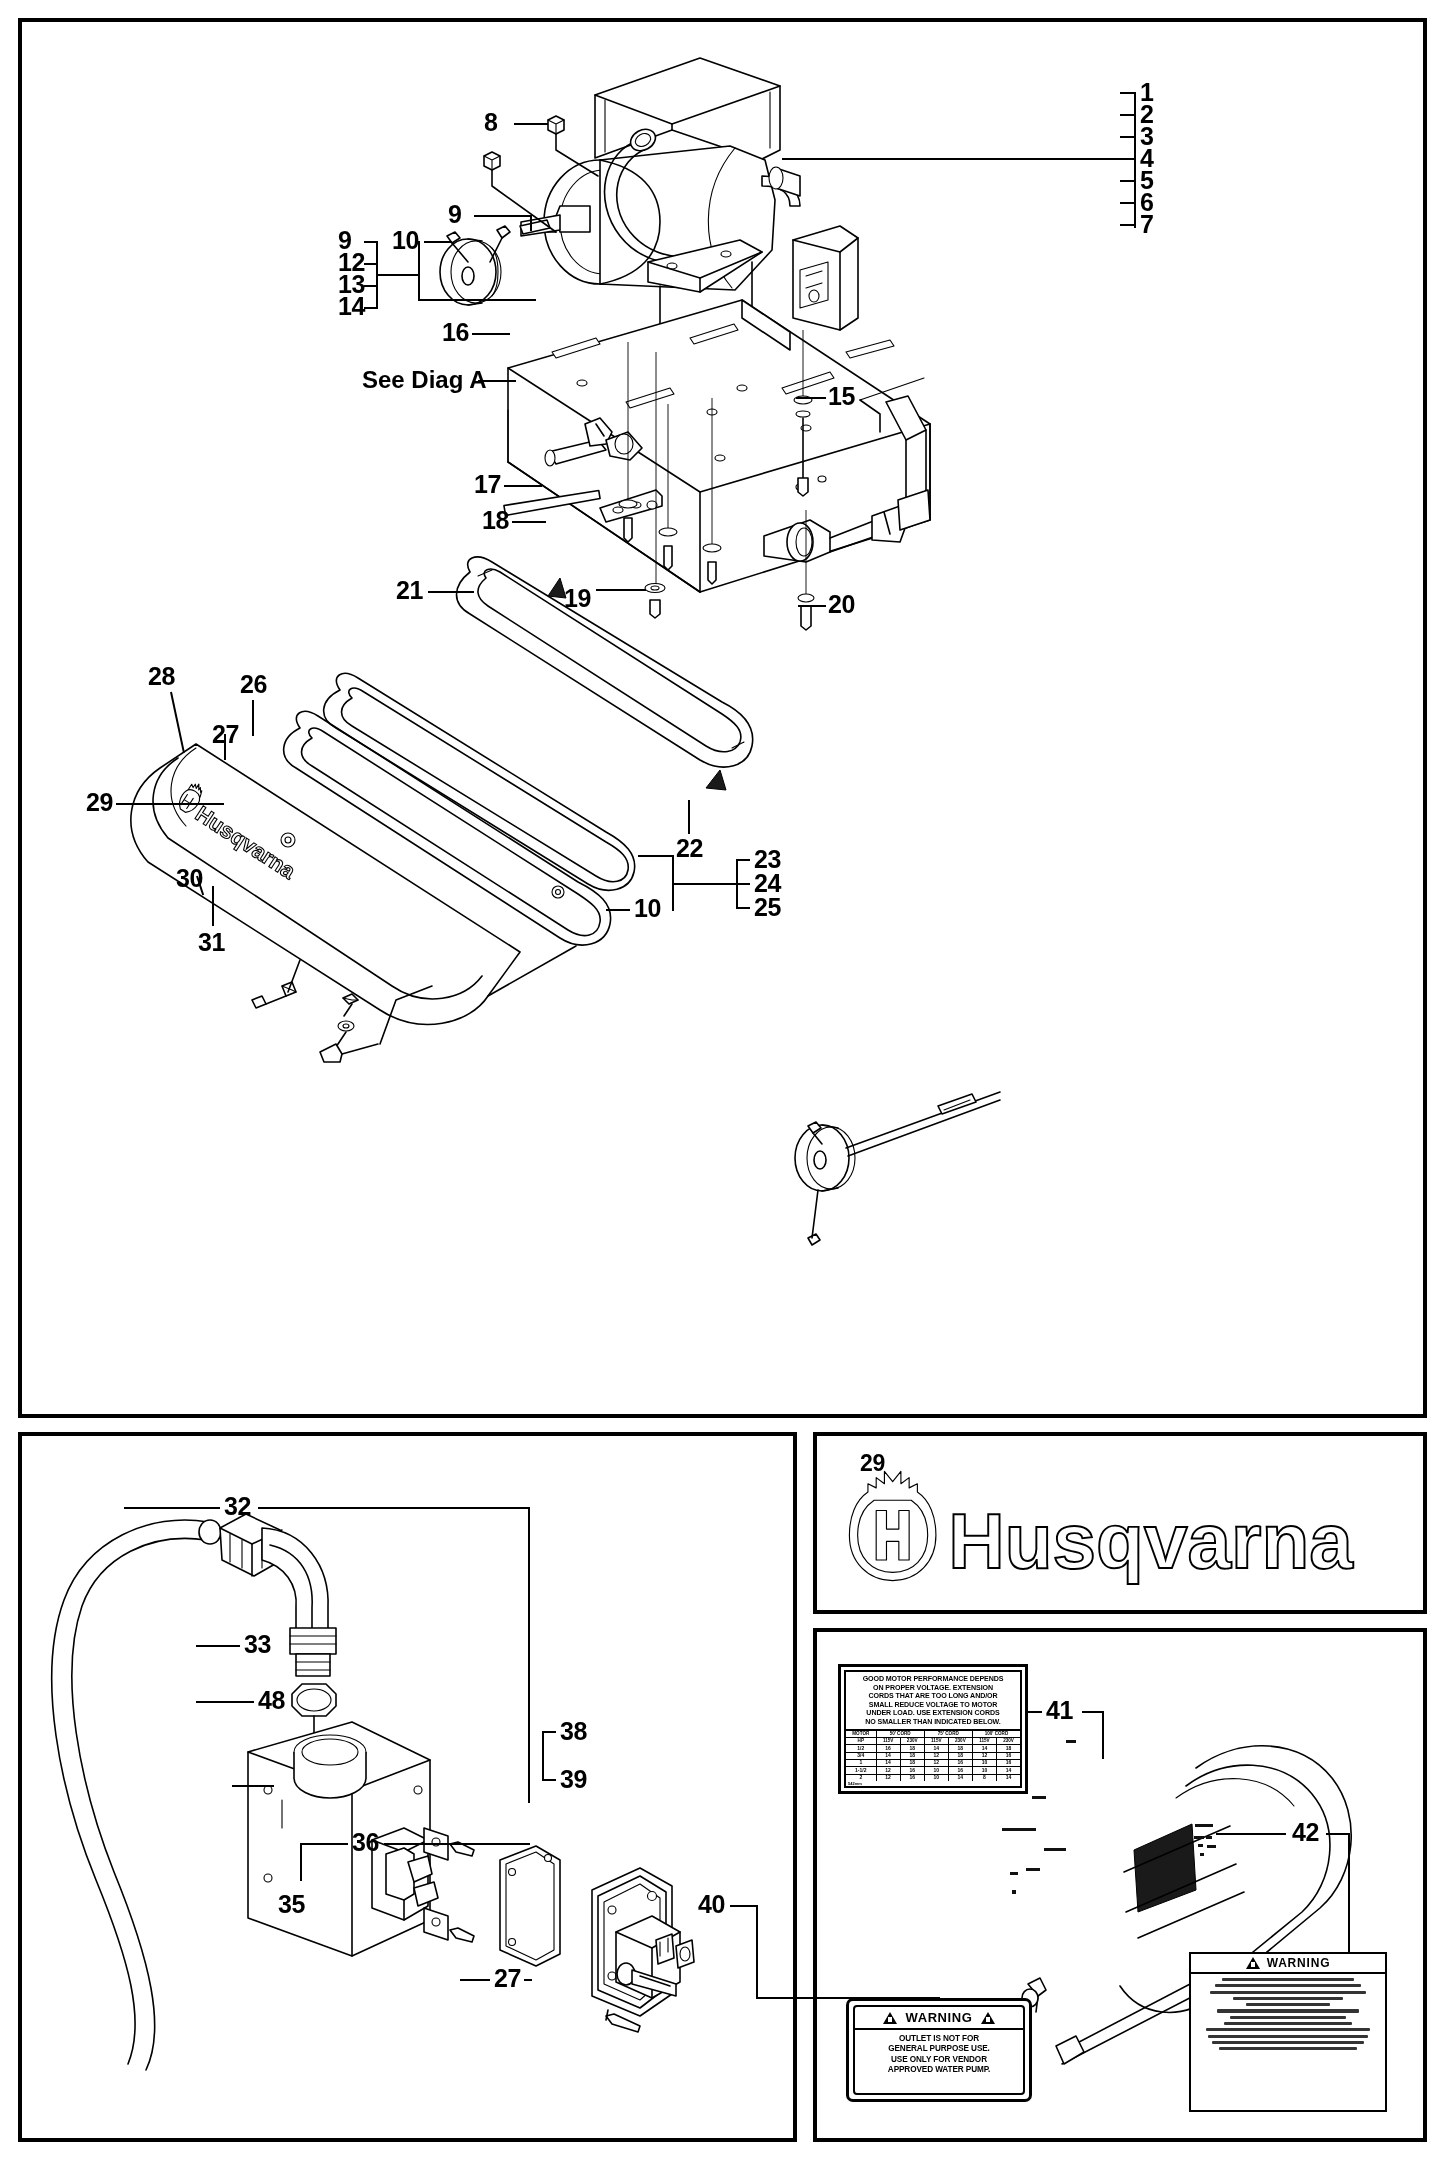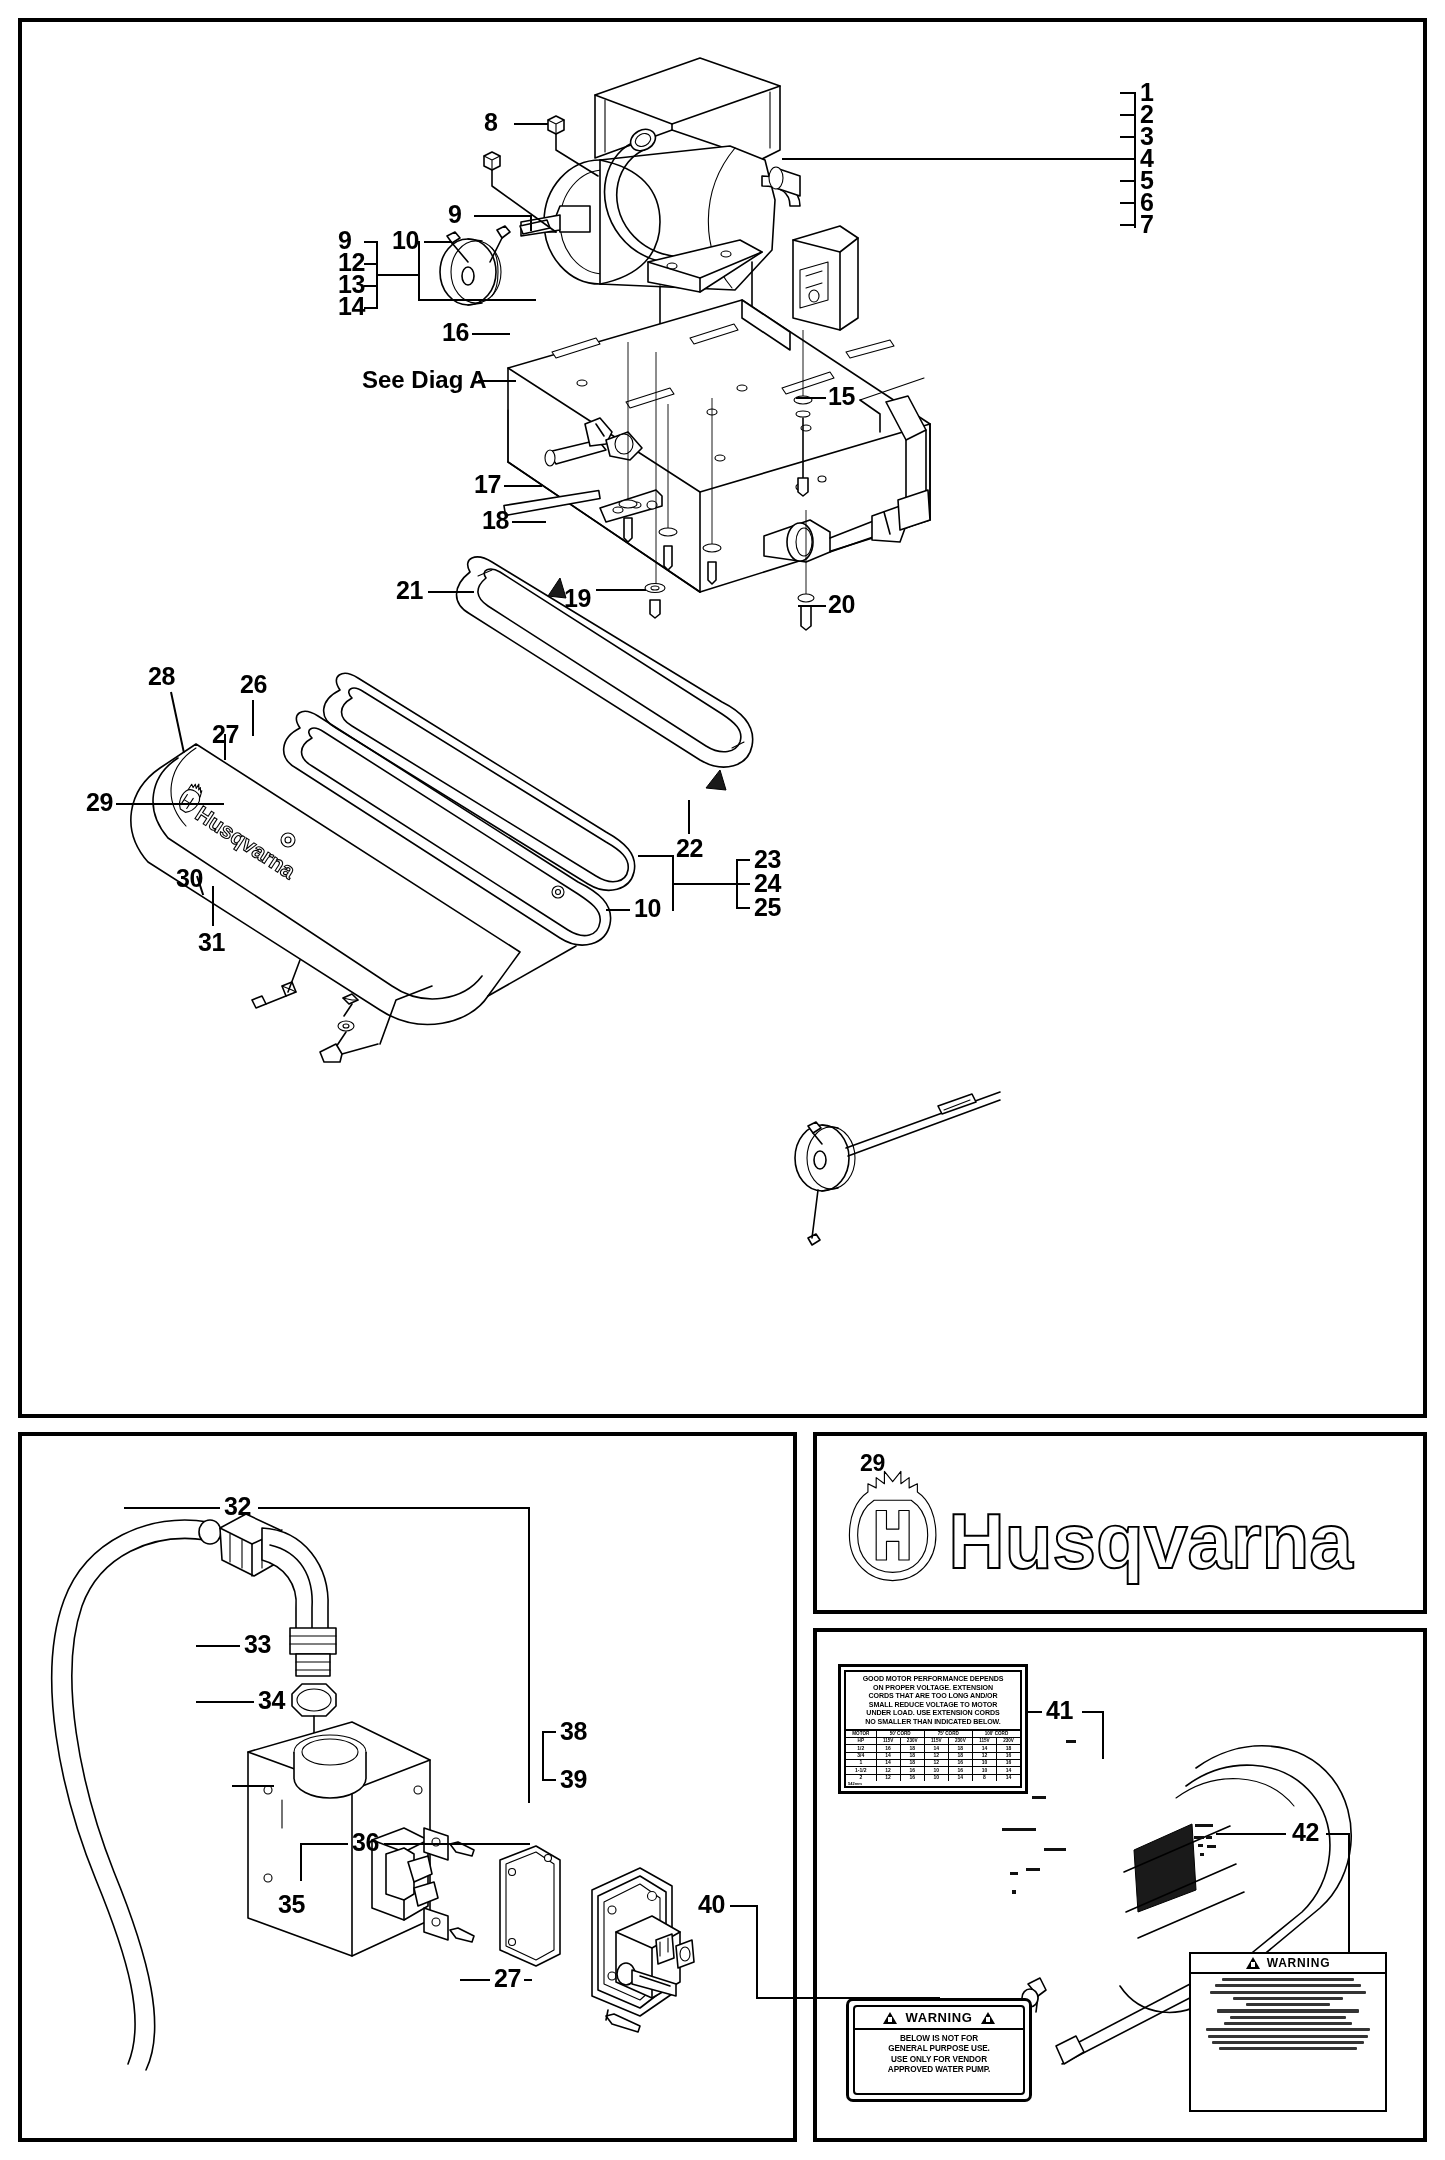--- a/index.html
+++ b/index.html
@@ -565,21 +565,21 @@
   <div class="ln lnv" style="left:212px;top:886px;height:40px;"></div>
 
   <div class="cn" style="left:224px;top:1494px;">32</div>
   <div class="ln lnh" style="left:124px;top:1507px;width:96px;"></div>
   <div class="ln lnh" style="left:258px;top:1507px;width:272px;"></div>
   <div class="ln lnv" style="left:528px;top:1507px;height:296px;"></div>
 
   <div class="cn" style="left:244px;top:1632px;">33</div>
   <div class="ln lnh" style="left:196px;top:1645px;width:44px;"></div>
 
-  <div class="cn" style="left:258px;top:1688px;">34</div>
+  <div class="cn" style="left:258px;top:1688px;">48</div>
   <div class="ln lnh" style="left:196px;top:1701px;width:58px;"></div>
 
   <div class="cn" style="left:278px;top:1844px;margin-top:48px;">35</div>
   <div class="ln lnh" style="left:232px;top:1785px;width:42px;"></div>
 
   <div class="cn" style="left:352px;top:1830px;">36</div>
   <div class="ln lnh" style="left:300px;top:1843px;width:48px;"></div>
   <div class="ln lnv" style="left:300px;top:1843px;height:38px;"></div>
   <div class="ln lnh" style="left:384px;top:1843px;width:146px;"></div>
 
@@ -687,21 +687,21 @@
   </div>
 
   <div class="decal" id="decal-warn1">
     <div class="inner">
       <div class="w-top">
         <div class="tri"></div>
         <span>WARNING</span>
         <div class="tri"></div>
       </div>
       <div class="w-body">
-        <div>BELOW IS NOT FOR</div>
+        <div>OUTLET IS NOT FOR</div>
         <div>GENERAL PURPOSE USE.</div>
         <div>USE ONLY FOR VENDOR</div>
         <div>APPROVED WATER PUMP.</div>
       </div>
     </div>
   </div>
 
   <div class="decal" id="decal-warn2">
     <div class="wh">
       <div class="tri"></div>

